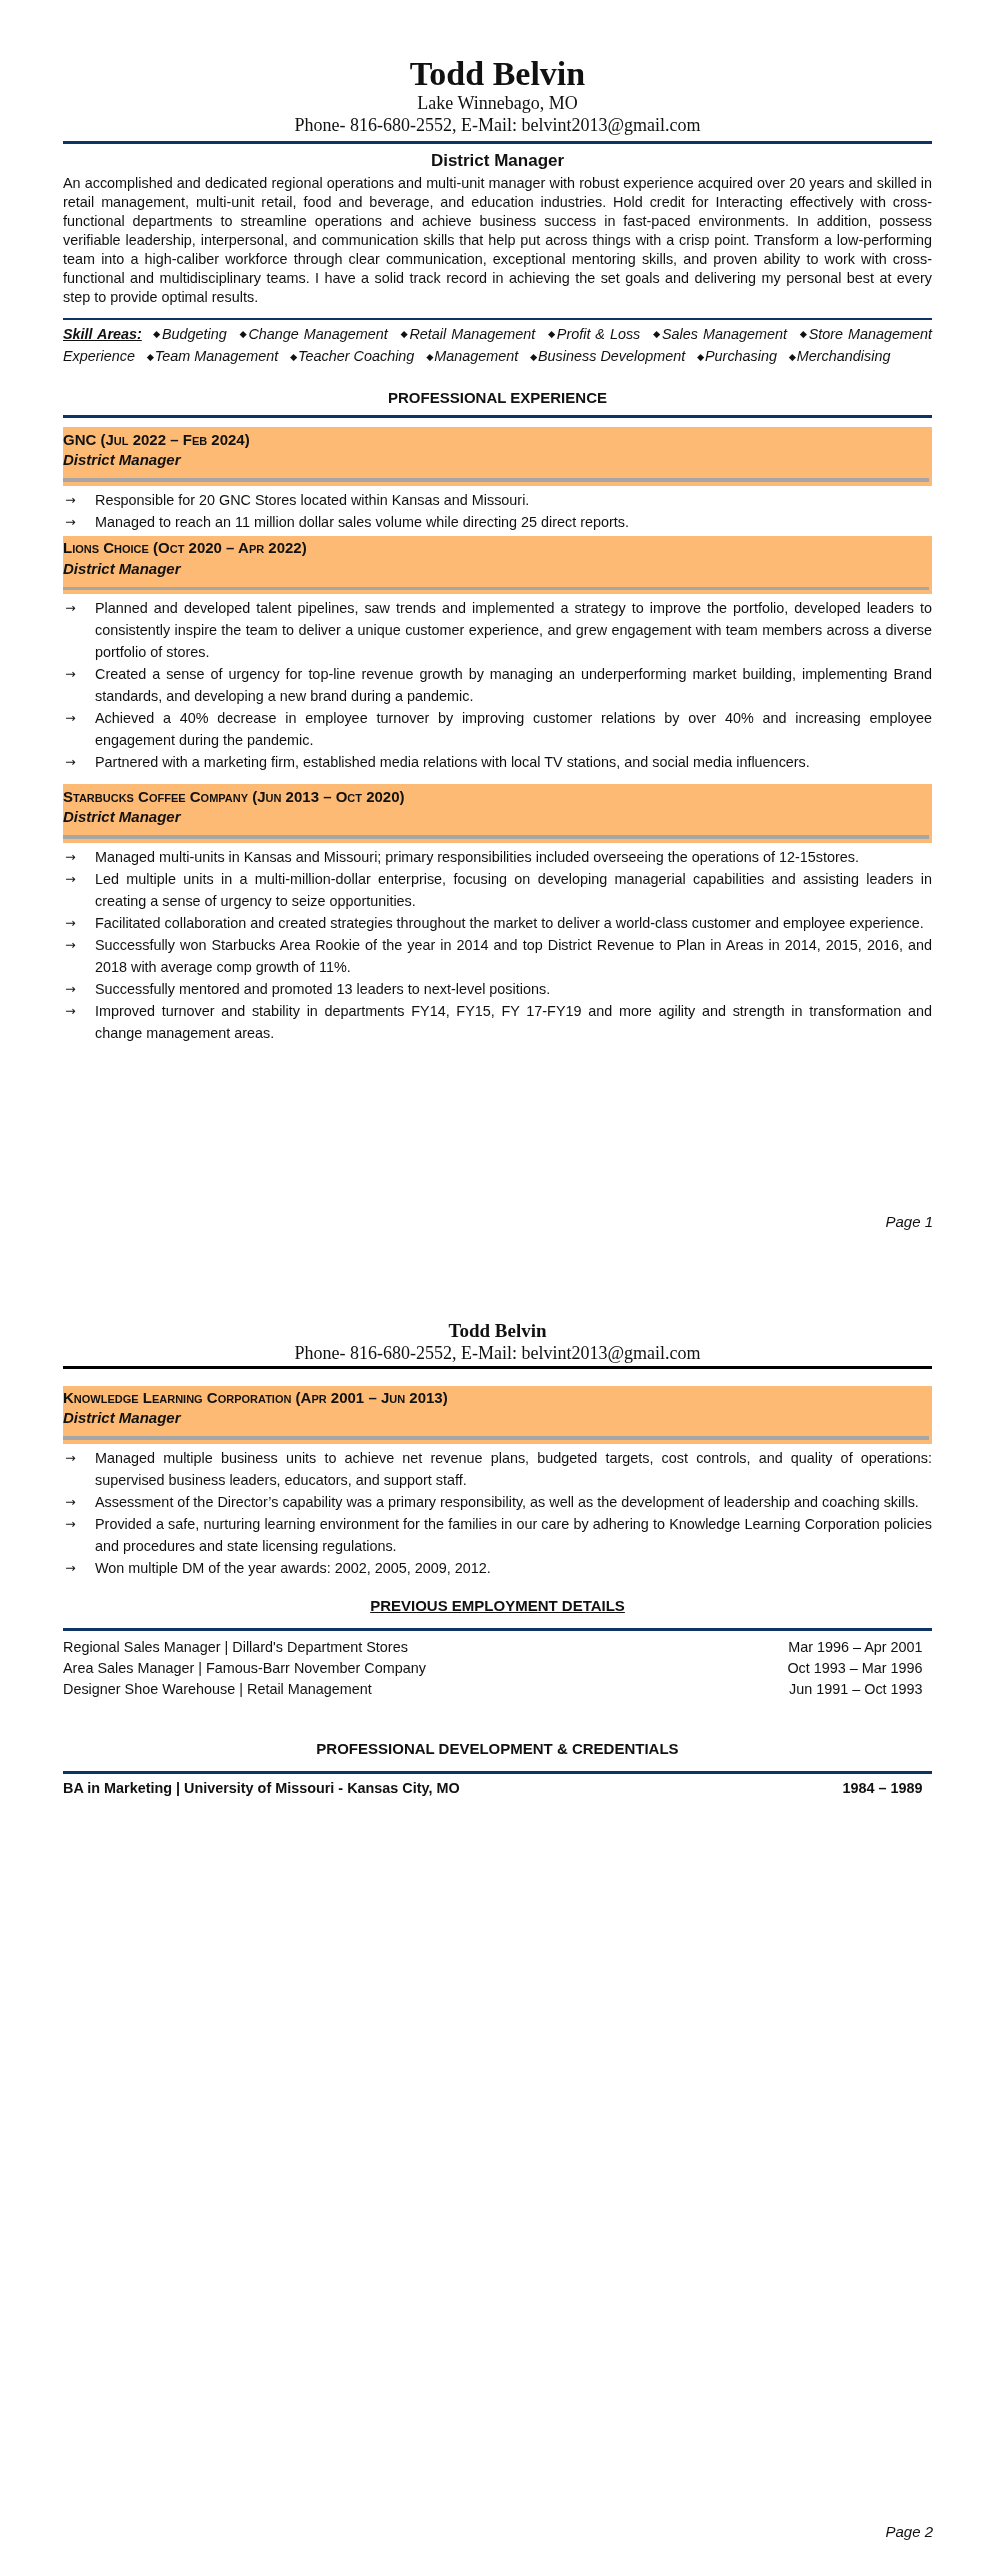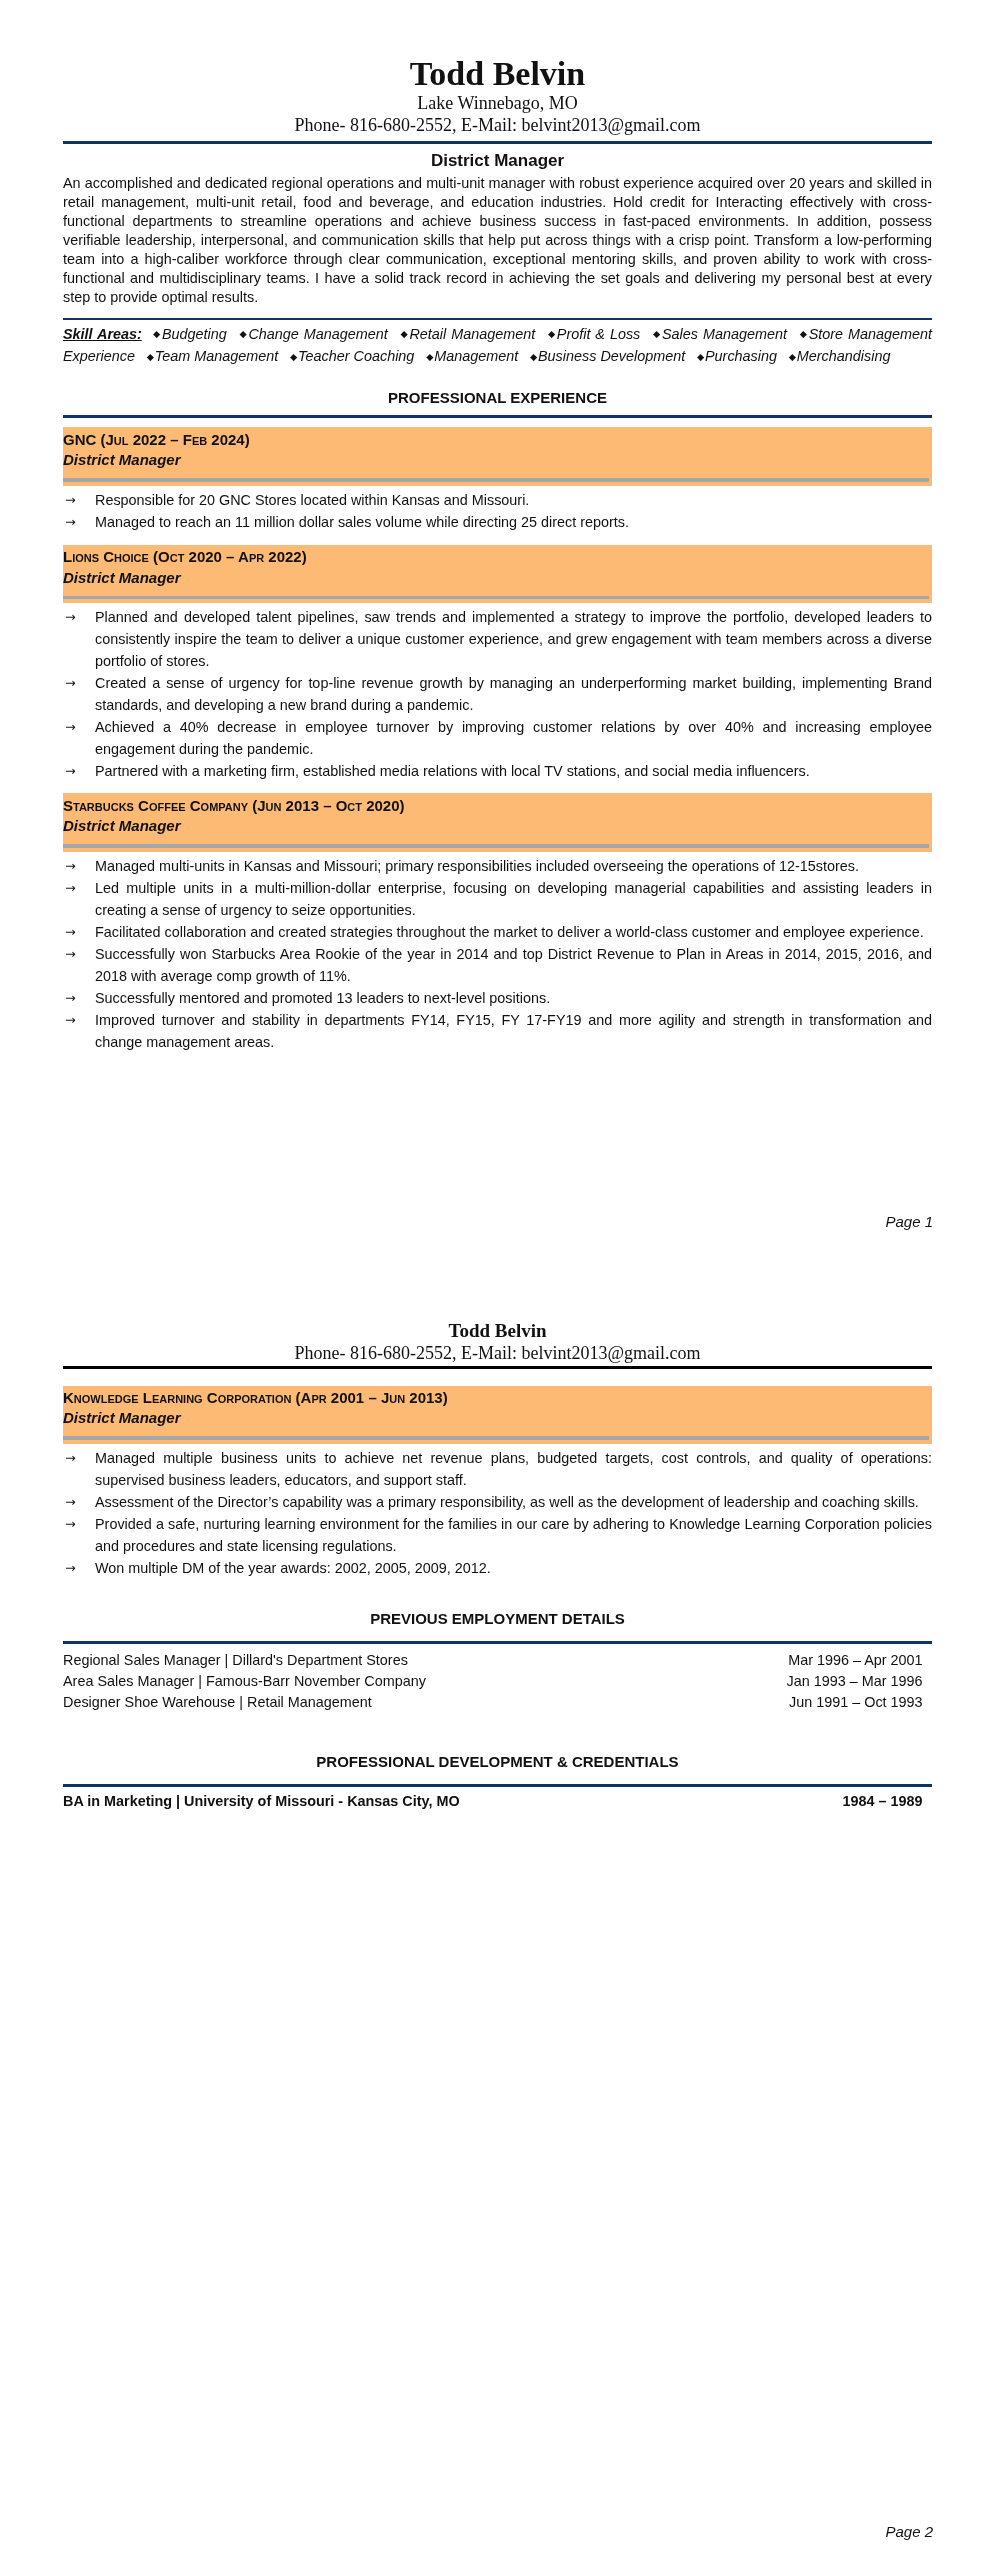--- a/index.html
+++ b/index.html
@@ -163,21 +163,21 @@
           <div class="job-company">GNC (Jul 2022 – Feb 2024)</div>
           <div class="job-title">District Manager</div>
           <div class="grayline"></div>
           <div class="grayfoot"></div>
         </div>
         <ul class="bullets">
           <li><span class="arrow">→</span><span>Responsible for 20 GNC Stores located within Kansas and Missouri.</span></li>
           <li><span class="arrow">→</span><span>Managed to reach an 11 million dollar sales volume while directing 25 direct reports.</span></li>
         </ul>
       </div>
-      <div class="job" style="margin-top: 12px;">
+      <div class="job" style="margin-top: 3px;">
         <div class="job-head">
           <div class="job-company">Lions Choice (Oct 2020 – Apr 2022)</div>
           <div class="job-title">District Manager</div>
           <div class="grayline"></div>
           <div class="grayfoot"></div>
         </div>
         <ul class="bullets">
           <li><span class="arrow">→</span><span>Planned and developed talent pipelines, saw trends and implemented a strategy to improve the portfolio, developed leaders to consistently inspire the team to deliver a unique customer experience, and grew engagement with team members across a diverse portfolio of stores.</span></li>
           <li><span class="arrow">→</span><span>Created a sense of urgency for top-line revenue growth by managing an underperforming market building, implementing Brand standards, and developing a new brand during a pandemic.</span></li>
           <li><span class="arrow">→</span><span>Achieved a 40% decrease in employee turnover by improving customer relations by over 40% and increasing employee engagement during the pandemic.</span></li>
@@ -219,30 +219,30 @@
         </div>
         <ul class="bullets">
           <li><span class="arrow">→</span><span>Managed multiple business units to achieve net revenue plans, budgeted targets, cost controls, and quality of operations: supervised business leaders, educators, and support staff.</span></li>
           <li><span class="arrow">→</span><span>Assessment of the Director’s capability was a primary responsibility, as well as the development of leadership and coaching skills.</span></li>
           <li><span class="arrow">→</span><span>Provided a safe, nurturing learning environment for the families in our care by adhering to Knowledge Learning Corporation policies and procedures and state licensing regulations.</span></li>
           <li><span class="arrow">→</span><span>Won multiple DM of the year awards: 2002, 2005, 2009, 2012.</span></li>
         </ul>
       </div>
     </div>
 
-  <div class="section-title" style="margin-top:30px;">PREVIOUS EMPLOYMENT DETAILS</div>
+  <div class="section-title" style="margin-top:17px;text-decoration:underline;">PREVIOUS EMPLOYMENT DETAILS</div>
   <div class="rule-blue" style="margin-top:12.5px;"></div>
   <div id="prev-list" style="margin-top:6.2px;">
       <div class="prev-row">
         <span>Regional Sales Manager | Dillard's Department Stores</span>
         <span>Mar 1996 – Apr 2001</span>
       </div>
       <div class="prev-row">
         <span>Area Sales Manager | Famous-Barr November Company</span>
-        <span>Jan 1993 – Mar 1996</span>
+        <span>Oct 1993 – Mar 1996</span>
       </div>
       <div class="prev-row">
         <span>Designer Shoe Warehouse | Retail Management</span>
         <span>Jun 1991 – Oct 1993</span>
       </div>
     </div>
 
   <div class="section-title" style="margin-top:39px;">PROFESSIONAL DEVELOPMENT &amp; CREDENTIALS</div>
   <div class="rule-blue" style="margin-top:12.5px;"></div>
   <div id="edu-list" style="margin-top:4.7px;">

